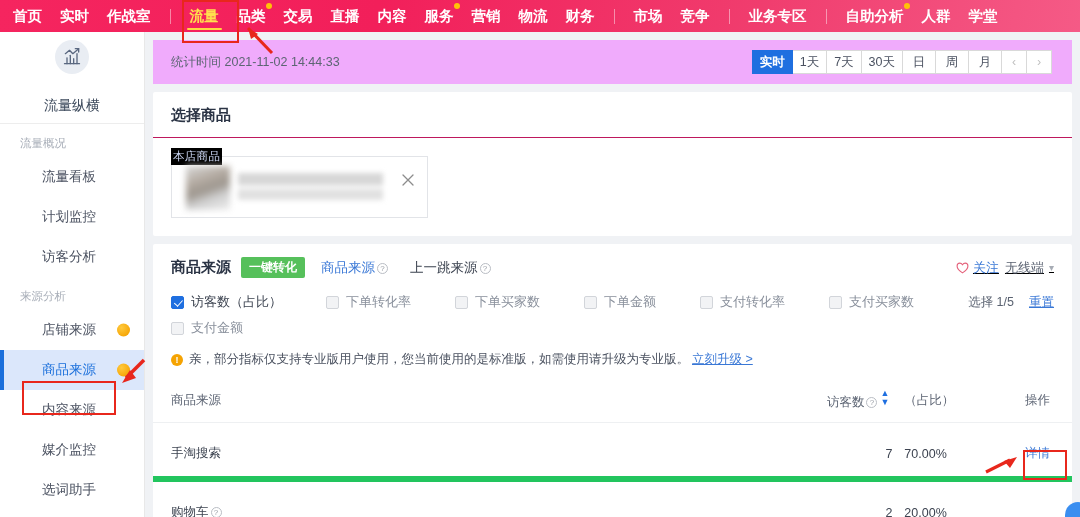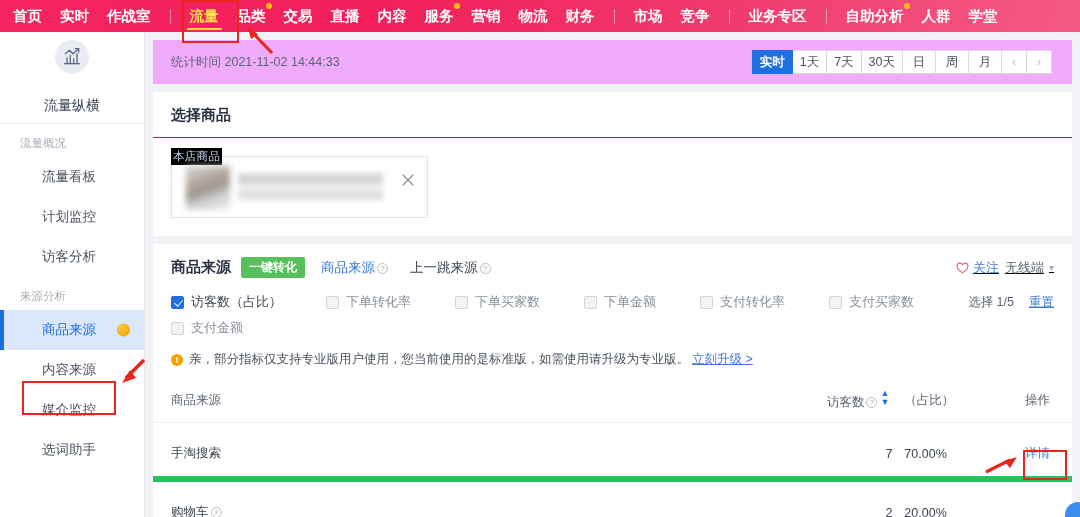--- a/index.html
+++ b/index.html
@@ -513,20 +513,24 @@
     <span>流量看板</span>
   </div>
   <div class="side-item">
     <span>计划监控</span>
   </div>
   <div class="side-item">
     <span>访客分析</span>
   </div>
 
   <div class="side-group-title">来源分析</div>
+  <div class="side-item">
+    <span>店铺来源</span>
+    <i class="side-dot"></i>
+  </div>
   <div class="side-item active">
     <span>商品来源</span>
     <i class="side-dot"></i>
   </div>
   <div class="side-item">
     <span>内容来源</span>
   </div>
   <div class="side-item">
     <span>媒介监控</span>
   </div>

